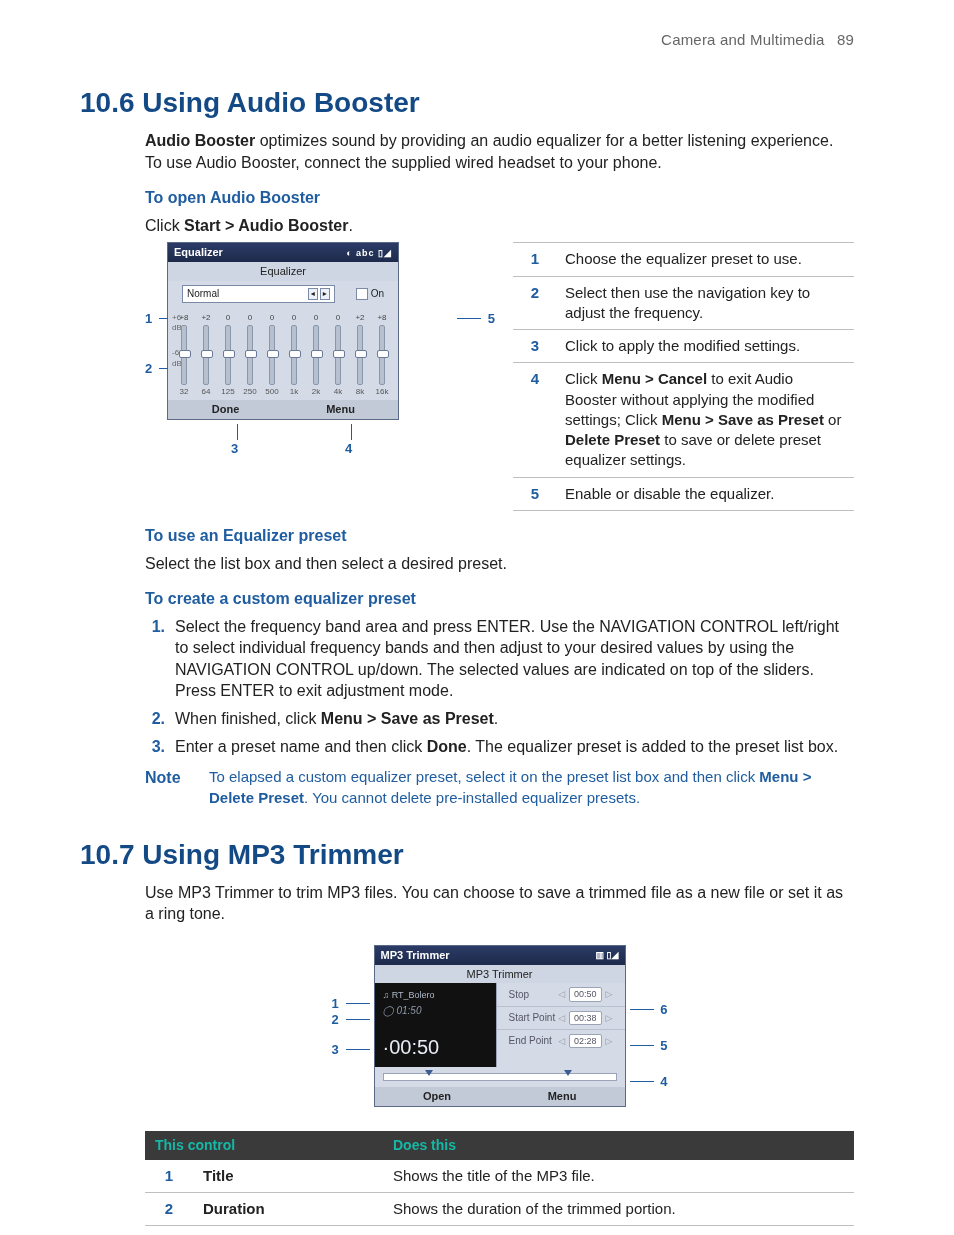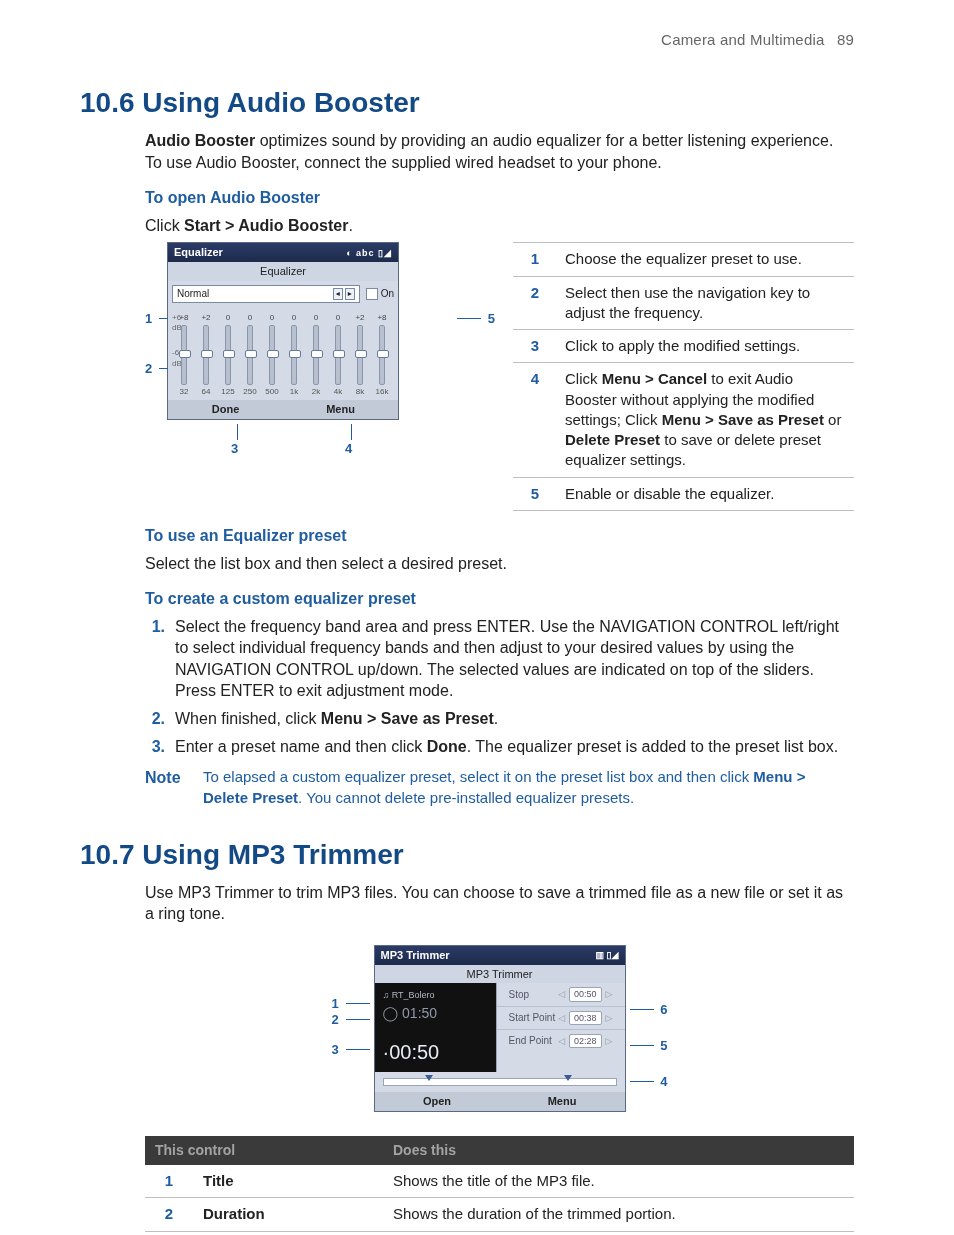--- a/index.html
+++ b/index.html
@@ -75,21 +75,21 @@
   }
   .eq-title{
     display:flex;justify-content:space-between;align-items:center;
     background:linear-gradient(#2b3b66,#1d2a4b);
     color:#fff;padding:2px 6px;font-weight:700;font-size:11px;
   }
   .eq-toolbar{
     text-align:center;background:#cdd6e2;font-size:11px;padding:2px 0;
   }
   .eq-row{
-    display:flex;align-items:center;gap:6px;padding:4px 4px;
+    display:flex;align-items:center;gap:21px;padding:4px 14px;
     background:#d4dbe6;
   }
   .eq-combo{
     flex:1;display:flex;align-items:center;justify-content:space-between;
     background:#fff;border:1px solid #7a8aa6;padding:1px 4px;font-size:10px;
   }
   .eq-arrows{display:flex;gap:2px;}
   .eq-arrows span{display:inline-block;border:1px solid #7a8aa6;background:#eef2f8;font-size:8px;line-height:10px;padding:0 2px;}
   .eq-on{display:flex;align-items:center;gap:3px;font-size:10px;}
   .eq-on .box{width:10px;height:10px;border:1px solid #7a8aa6;background:#fff;}
@@ -121,38 +121,38 @@
     padding:6px 8px;vertical-align:top;font-size:15px;}
   .ctable td.num{color:var(--accent);font-weight:700;width:28px;text-align:center;}
 
   
   .olist{margin:6px 0;padding:0;}
   .olist .item{display:flex;gap:10px;margin:6px 0;}
   .olist .item .n{color:var(--accent);font-weight:700;min-width:20px;text-align:right;}
   .olist .item .t{flex:1;}
 
   
-  .note-row{display:flex;gap:14px;margin-top:10px;}
+  .note-row{display:flex;gap:20px;margin-top:10px;}
   .note-row .lbl{color:var(--accent);font-weight:700;min-width:44px;}
   .note-row .txt{color:var(--accent);flex:1;font-size:15px;}
   .note-row .txt strong{color:var(--accent);}
 
   
   .mp3-wrap{position:relative;width:320px;margin:20px auto 24px auto;}
   .mp3-shot{
     width:250px;margin:0 auto;background:#15803d;border:1px solid #5a6a86;font-size:11px;
   }
   .mp3-title{display:flex;justify-content:space-between;align-items:center;background:linear-gradient(#2b3b66,#1d2a4b);color:#fff;padding:2px 6px;font-weight:700;}
   .mp3-tool{background:#cdd6e2;text-align:center;padding:2px 0;}
   .mp3-body{display:flex;background:#d4dbe6;}
   .mp3-left{
     flex:0 0 105px;background:#111;color:#cfd6e3;padding:6px 8px;display:flex;flex-direction:column;gap:2px;border-right:1px solid #9aa4b6;
   }
   .mp3-left .song{font-size:9px;color:#aeb8c8;}
-  .mp3-left .dur{font-size:14px;color:#8f99aa;}
+  .mp3-left .dur{font-size:10px;color:#8f99aa;font-style:italic;}
   .mp3-left .big{font-size:20px;color:#e8edf5;margin-top:15px;}
   .mp3-left .big .dot{color:#e8edf5;}
   .mp3-right{flex:1;display:flex;flex-direction:column;}
   .mp3-row{display:flex;align-items:center;justify-content:space-between;padding:4px 12px;border-bottom:1px solid #b8c1cf;font-size:10px;color:#556;}
   .mp3-row:last-child{border-bottom:none;}
   .mp3-val{display:flex;align-items:center;gap:4px;}
   .mp3-val .ar{opacity:.5;font-size:9px;}
   .mp3-val .box{border:1px solid #99a4b6;background:#fff;padding:0 4px;border-radius:2px;font-size:9px;}
   .mp3-slider{background:#d4dbe6;padding:6px 8px;}
   .mp3-track{position:relative;height:6px;background:#fff;border:1px solid #9aa4b6;}
@@ -163,21 +163,21 @@
   .mco{position:absolute;color:var(--accent);font-weight:700;font-size:13px;}
   .m1{left:-8px;top:50px;} .m1::after,.m2::after,.m3::after{content:"";position:absolute;left:14px;top:8px;width:24px;height:1px;background:var(--accent);}
   .m2{left:-8px;top:66px;}
   .m3{left:-8px;top:96px;}
   .m4{right:-8px;top:128px;} .m4::before,.m5::before,.m6::before{content:"";position:absolute;right:14px;top:8px;width:24px;height:1px;background:var(--accent);}
   .m5{right:-8px;top:92px;}
   .m6{right:-8px;top:56px;}
 
   
   .dtable{width:100%;border-collapse:collapse;margin-top:4px;}
-  .dtable thead td{background:var(--dkhead);color:#a3a3a3;font-weight:700;padding:5px 10px;font-size:14px;}
+  .dtable thead td{background:var(--dkhead);color:#14b8a6;font-weight:700;padding:5px 10px;font-size:14px;}
   .dtable tbody td{border-bottom:1px solid var(--rule);padding:6px 10px;vertical-align:top;font-size:15px;}
   .dtable tbody td.num{color:var(--accent);font-weight:700;width:28px;text-align:center;}
   .dtable tbody td.name{font-weight:700;width:170px;}
 </style>
 </head>
 <body>
 
 <div class="page">
 
   <div class="runhead">

